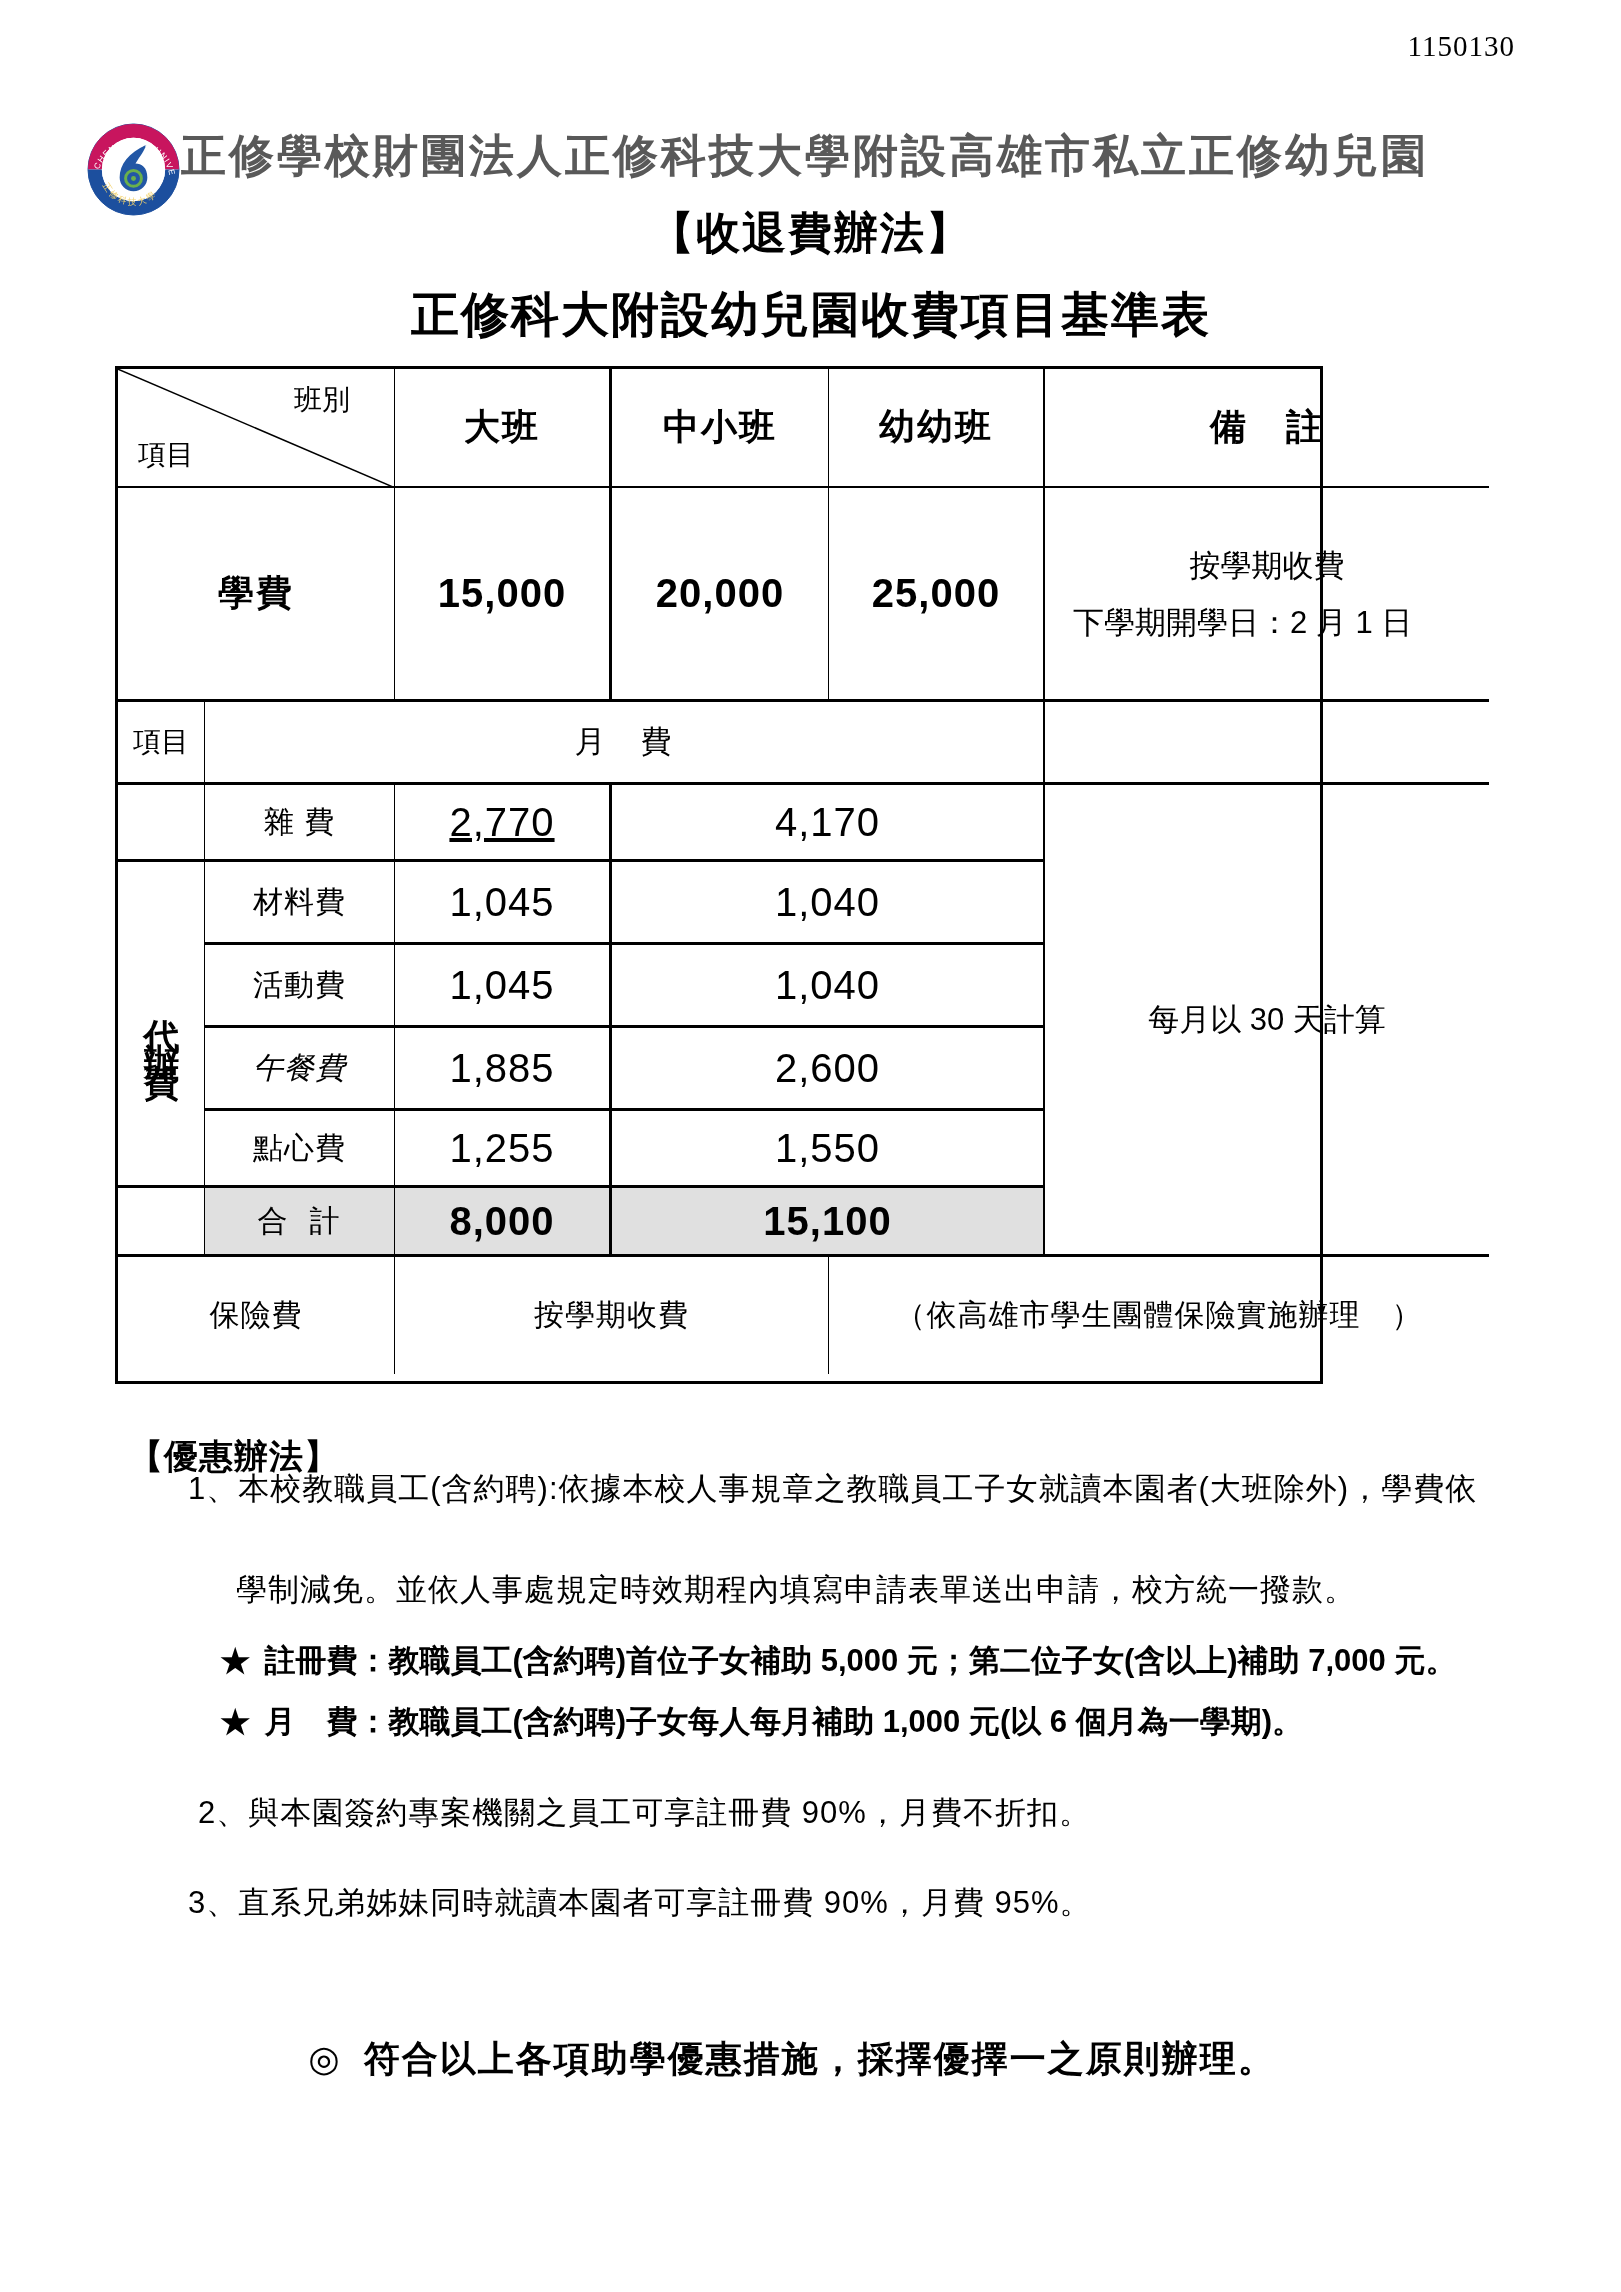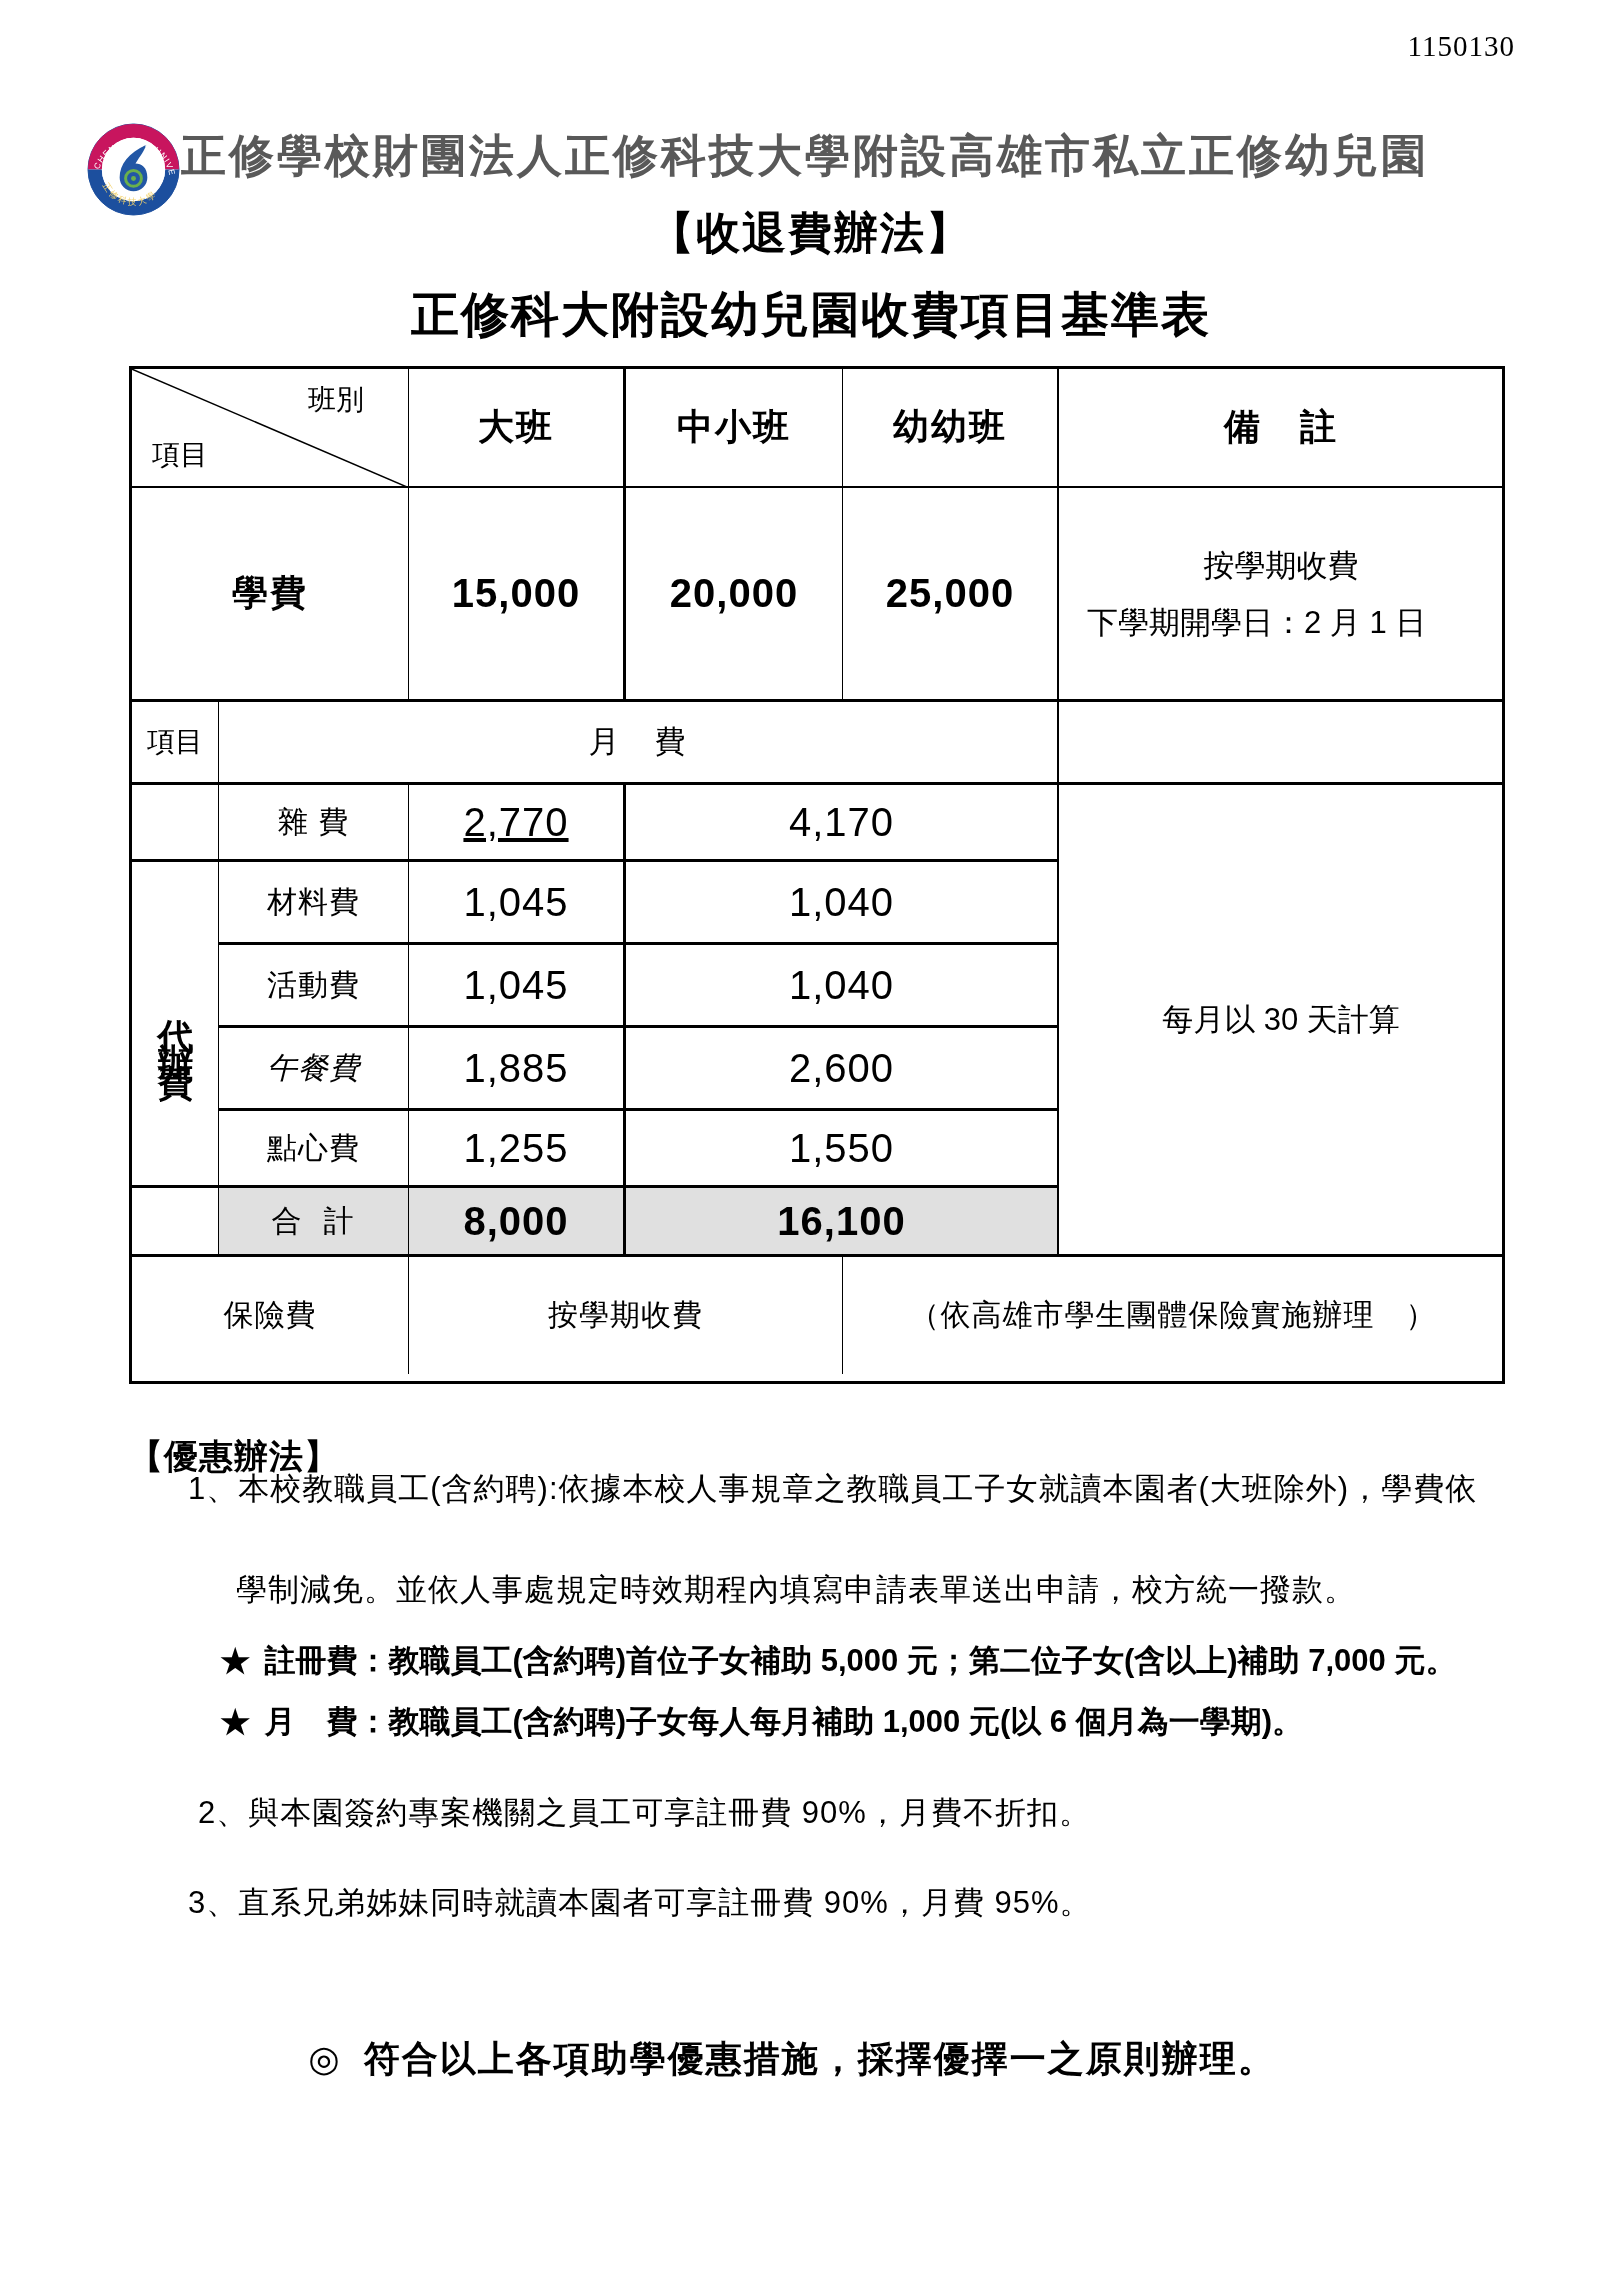--- a/index.html
+++ b/index.html
@@ -9,21 +9,21 @@
   }
   
   .doc-number{position:absolute;top:30px;right:107px;font-family:"Liberation Serif",serif;font-size:29px;letter-spacing:1px;}
   .logo{position:absolute;left:87px;top:123px;width:93px;height:93px;}
   .org-title{position:absolute;left:181px;top:126px;width:1386px;font-size:45px;font-weight:bold;color:#595959;letter-spacing:3px;white-space:nowrap;}
   .doc-title{position:absolute;left:0;top:204px;width:1622px;text-align:center;font-size:44px;font-weight:bold;letter-spacing:2px;}
   .table-title{position:absolute;left:0;top:283px;width:1622px;text-align:center;font-size:48px;font-weight:bold;letter-spacing:2px;}
 
   
   .fee-table{
-    position:absolute;left:129px;top:366px;width:1376px;height:1018px;box-sizing:border-box;
+    position:absolute;left:115px;top:366px;width:1208px;height:1018px;box-sizing:border-box;
     border:3px solid #000;display:grid;
     grid-template-columns:87px 190px 217px 217px 216px 444px;
     grid-template-rows:119px 214px 83px 77px 83px 83px 83px 77px 69px 117px;
   }
   .cell{box-sizing:border-box;display:flex;align-items:center;justify-content:center;overflow:hidden;}
   .vr1{border-right:1px solid #000;} .vr2{border-right:2px solid #000;} .vr3{border-right:3px solid #000;}
   .hb2{border-bottom:2px solid #000;} .hb3{border-bottom:3px solid #000;}
   .colhead{font-size:36px;font-weight:bold;letter-spacing:2px;}
   .corner{position:relative;}
   .corner svg{position:absolute;inset:0;}
@@ -135,21 +135,21 @@
     <div class="cell money vr3 hb3" style="grid-column:3;grid-row:7;">1,885</div>
     <div class="cell money vr2 hb3" style="grid-column:4/6;grid-row:7;">2,600</div>
 
     <div class="cell fee-label vr1 hb3" style="grid-column:2;grid-row:8;">點心費</div>
     <div class="cell money vr3 hb3" style="grid-column:3;grid-row:8;">1,255</div>
     <div class="cell money vr2 hb3" style="grid-column:4/6;grid-row:8;">1,550</div>
 
     <div class="cell vr1 hb3" style="grid-column:1;grid-row:9;"></div>
     <div class="cell total-label total-bg vr1 hb3" style="grid-column:2;grid-row:9;font-family:Liberation Mono, monospace;">合 計</div>
     <div class="cell money-big total-bg vr3 hb3" style="grid-column:3;grid-row:9;">8,000</div>
-    <div class="cell money-big total-bg vr2 hb3" style="grid-column:4/6;grid-row:9;">16,100</div>
+    <div class="cell money-big total-bg vr2 hb3" style="grid-column:4/6;grid-row:9;">15,100</div>
 
     <div class="cell insurance vr1" style="grid-column:1/3;grid-row:10;">保險費</div>
     <div class="cell insurance vr1" style="grid-column:3/5;grid-row:10;">按學期收費</div>
     <div class="cell insurance" style="grid-column:5/7;grid-row:10;">（依高雄市學生團體保險實施辦理　）</div>
   </div>
 
   <div class="sec-heading">【優惠辦法】</div>
 
   <div class="body-line it1l1">1、本校教職員工(含約聘):依據本校人事規章之教職員工子女就讀本園者(大班除外)，學費依</div>
   <div class="body-line it1l2">學制減免。並依人事處規定時效期程內填寫申請表單送出申請，校方統一撥款。</div>

